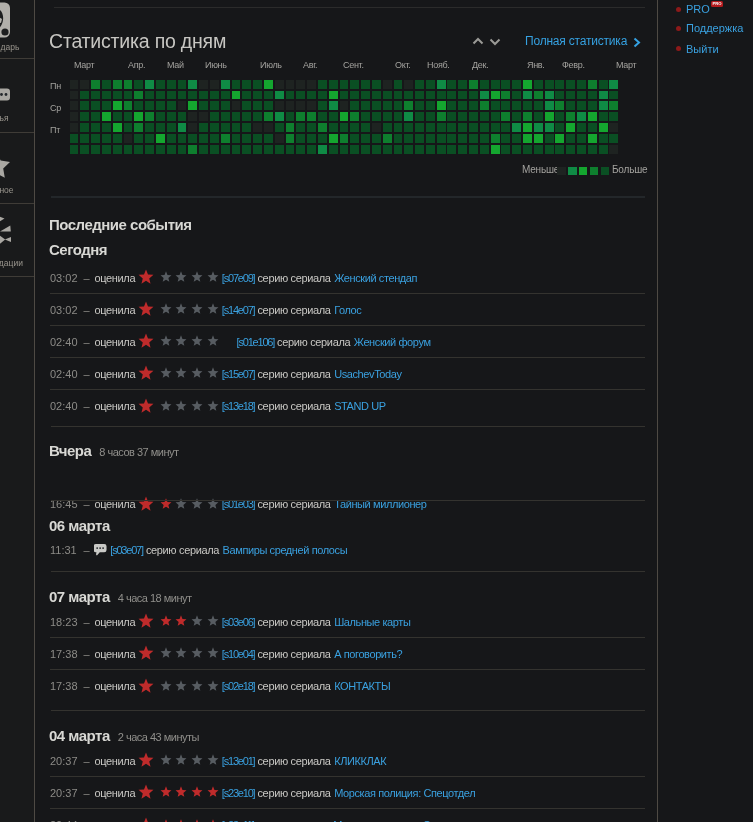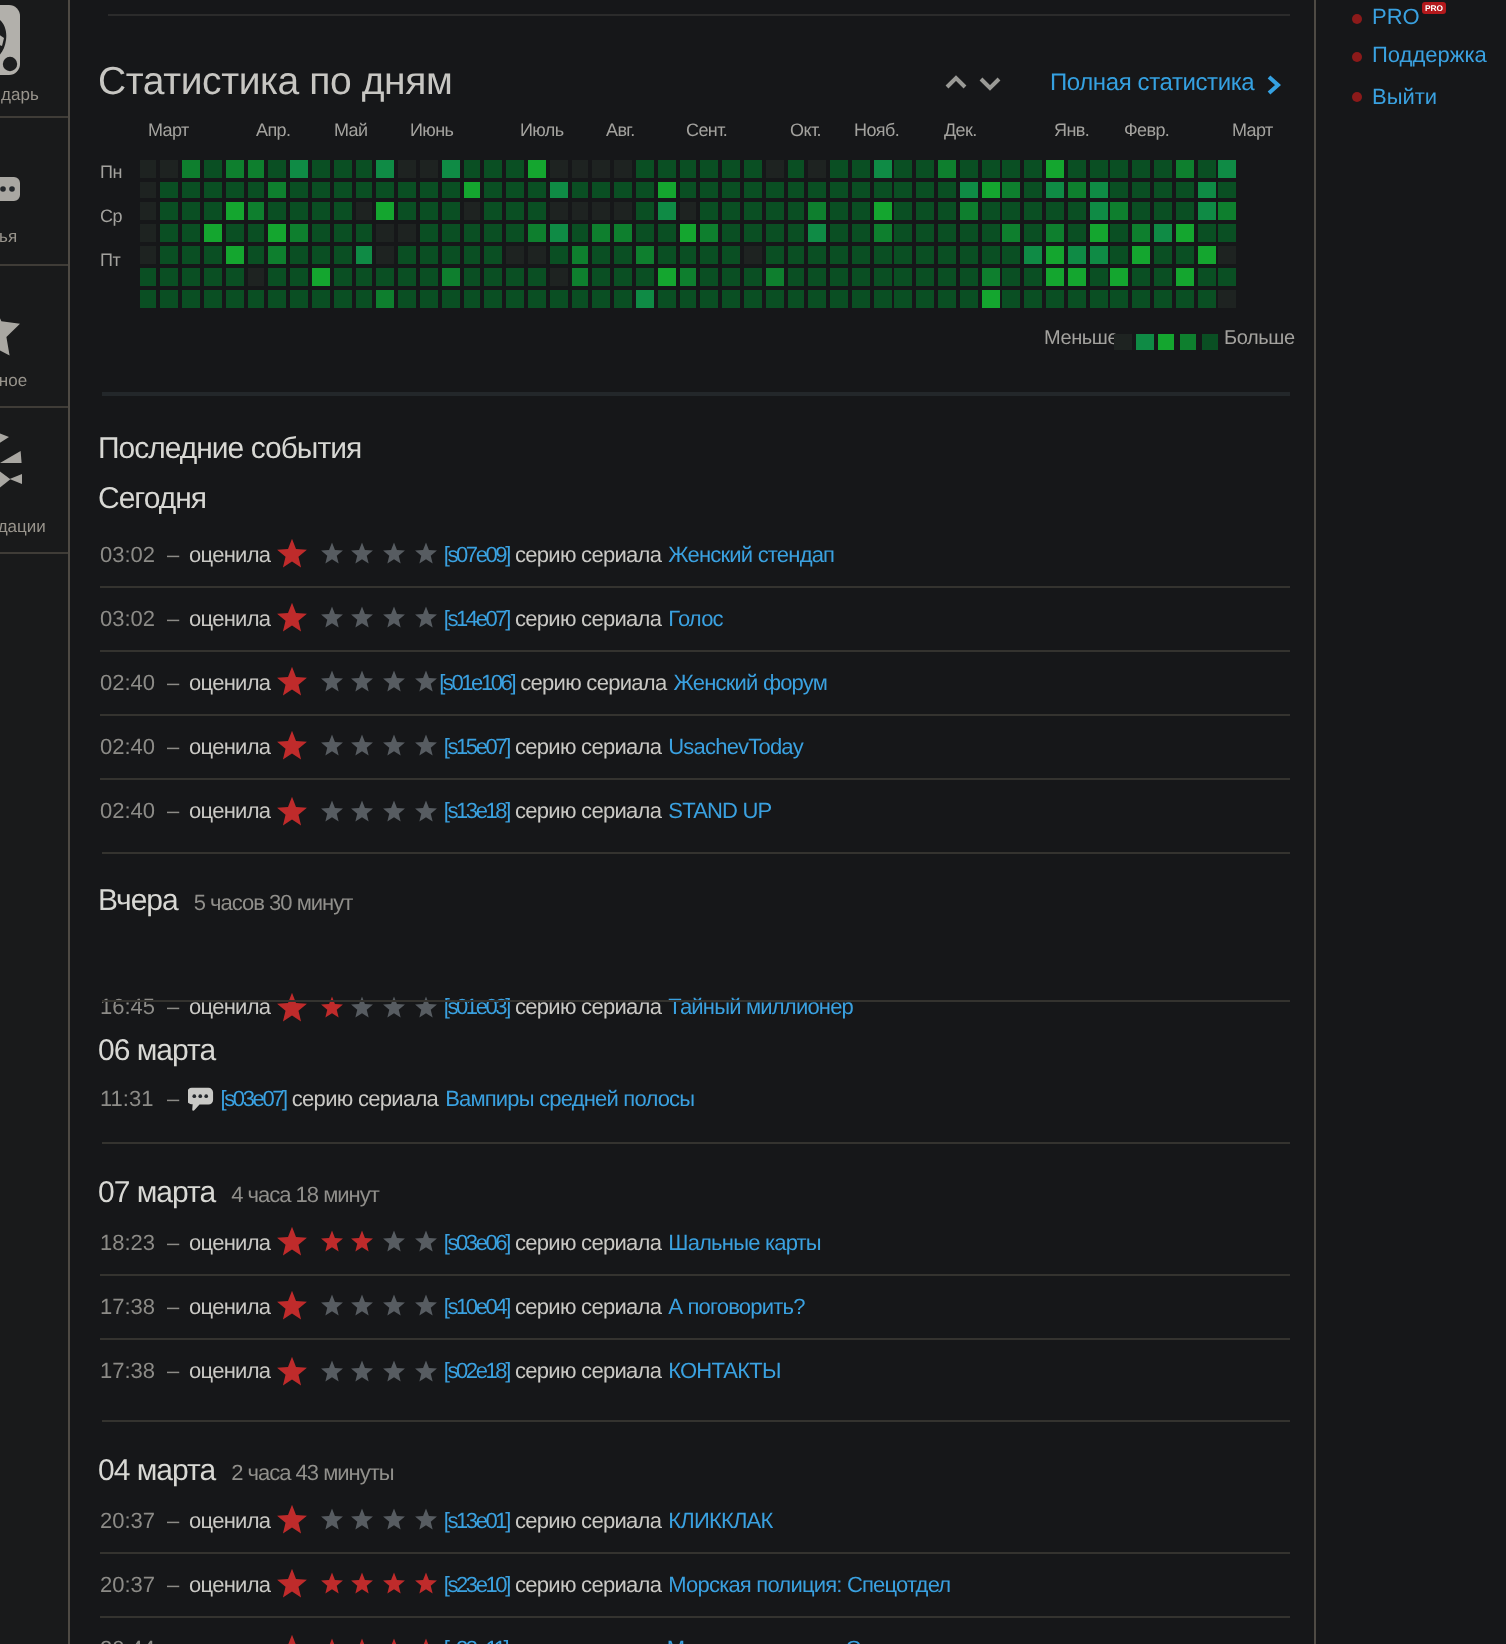--- a/index.html
+++ b/index.html
@@ -22,21 +22,21 @@
 .mo{position:absolute;top:60.2px;font-size:9px;line-height:10px;letter-spacing:-0.3px;color:#a3a29e;white-space:nowrap}
 .dy{position:absolute;left:50px;font-size:9px;line-height:10px;letter-spacing:-0.2px;color:#a3a29e}
 #grid{position:absolute;left:69.6px;top:79.7px;display:grid;
  grid-template-columns:repeat(51,8.9px);grid-auto-rows:8.9px;column-gap:1.91px;row-gap:1.99px}
 #grid i,.lg{display:block}
 .l0{background:#1e2321}.l1{background:#0a4f23}.l2{background:#0e7f2e}.l3{background:#14a62f}.l4{background:#0f8b45}
 .lg{position:absolute;top:166.5px;width:8.6px;height:8.6px}
 .lgt{position:absolute;top:164.8px;font-size:10px;line-height:10px;letter-spacing:-0.2px;color:#a3a29e}
 
 .dh{position:absolute;left:49px;font-size:15px;line-height:15px;letter-spacing:-0.5px;color:#d8d8d4;white-space:nowrap}
-.dh b{font-weight:normal}
+.dh b{font-weight:bold}
 .dur{font-size:11px;color:#908f8b;font-weight:normal;margin-left:8px}
 .row{position:absolute;left:50px;width:595px;height:32px;border-bottom:1px solid #34332f;
  display:flex;align-items:center;font-size:11px;letter-spacing:-0.35px;color:#c9c8c4;white-space:nowrap}
 .tm{color:#8c8b87;width:29.5px;letter-spacing:0}
 .dsh{color:#8c8b87;margin-left:4px}
 .st{flex:none;position:relative;top:-0.8px}
 .bub{flex:none}
 .code{color:#3aa1e0;letter-spacing:-1.2px}
 .lnk{color:#3aa1e0;letter-spacing:-0.4px}
 .sep{position:absolute;left:51px;width:594px;height:1px;background:#34332f}
@@ -543,21 +543,21 @@
     </svg>
     <svg class="st" style="margin-left:3.6px" width="12" height="11" viewBox="0 0 20 19.5">
       <polygon points="10,.5 12.6,7.1 19.7,7.6 14.2,12.2 15.9,19.1 10,15.3 4.1,19.1 5.8,12.2 .3,7.6 7.4,7.1" fill="#575c61"></polygon>
     </svg>
     <svg class="st" style="margin-left:3.6px" width="12" height="11" viewBox="0 0 20 19.5">
       <polygon points="10,.5 12.6,7.1 19.7,7.6 14.2,12.2 15.9,19.1 10,15.3 4.1,19.1 5.8,12.2 .3,7.6 7.4,7.1" fill="#575c61"></polygon>
     </svg>
     <svg class="st" style="margin-left:3.6px" width="12" height="11" viewBox="0 0 20 19.5">
       <polygon points="10,.5 12.6,7.1 19.7,7.6 14.2,12.2 15.9,19.1 10,15.3 4.1,19.1 5.8,12.2 .3,7.6 7.4,7.1" fill="#575c61"></polygon>
     </svg>
-    <span class="code" style="margin-left:1px">[s01e106]</span>
+    <span class="code" style="margin-left:18px">[s01e106]</span>
     <span class="w" style="margin-left:3px">серию сериала</span>
     <span class="lnk" style="margin-left:3.5px">Женский форум</span>
   </div>
 <div class="row" style="top:358px">
     <span class="tm">02:40</span>
     <span class="dsh">–</span>
     <span class="w" style="margin-left:5.2px">оценила</span>
     <svg class="st" style="margin-left:3px" width="16" height="15" viewBox="0 0 20 19.5">
       <polygon points="10,.5 12.6,7.1 19.7,7.6 14.2,12.2 15.9,19.1 10,15.3 4.1,19.1 5.8,12.2 .3,7.6 7.4,7.1" fill="#bf2b2b"></polygon>
     </svg>
@@ -594,21 +594,21 @@
       <polygon points="10,.5 12.6,7.1 19.7,7.6 14.2,12.2 15.9,19.1 10,15.3 4.1,19.1 5.8,12.2 .3,7.6 7.4,7.1" fill="#575c61"></polygon>
     </svg>
     <svg class="st" style="margin-left:3.6px" width="12" height="11" viewBox="0 0 20 19.5">
       <polygon points="10,.5 12.6,7.1 19.7,7.6 14.2,12.2 15.9,19.1 10,15.3 4.1,19.1 5.8,12.2 .3,7.6 7.4,7.1" fill="#575c61"></polygon>
     </svg>
     <span class="code" style="margin-left:3.3px">[s13e18]</span>
     <span class="w" style="margin-left:3px">серию сериала</span>
     <span class="lnk" style="margin-left:3.5px">STAND UP</span>
   </div>
 <div class="sep" style="top:426.4px"></div>
-<div class="dh" style="top:443.0px"><b>Вчера</b><span class="dur">5 часов 30 минут</span></div>
+<div class="dh" style="top:443.0px"><b>Вчера</b><span class="dur">8 часов 37 минут</span></div>
 <div class="row" style="top:488px;border-bottom:none">
     <span class="tm">16:45</span>
     <span class="dsh">–</span>
     <span class="w" style="margin-left:5.2px">оценила</span>
     <svg class="st" style="margin-left:3px" width="16" height="15" viewBox="0 0 20 19.5">
       <polygon points="10,.5 12.6,7.1 19.7,7.6 14.2,12.2 15.9,19.1 10,15.3 4.1,19.1 5.8,12.2 .3,7.6 7.4,7.1" fill="#bf2b2b"></polygon>
     </svg>
     <svg class="st" style="margin-left:5.6px" width="12" height="11" viewBox="0 0 20 19.5">
       <polygon points="10,.5 12.6,7.1 19.7,7.6 14.2,12.2 15.9,19.1 10,15.3 4.1,19.1 5.8,12.2 .3,7.6 7.4,7.1" fill="#bf2b2b"></polygon>
     </svg>

